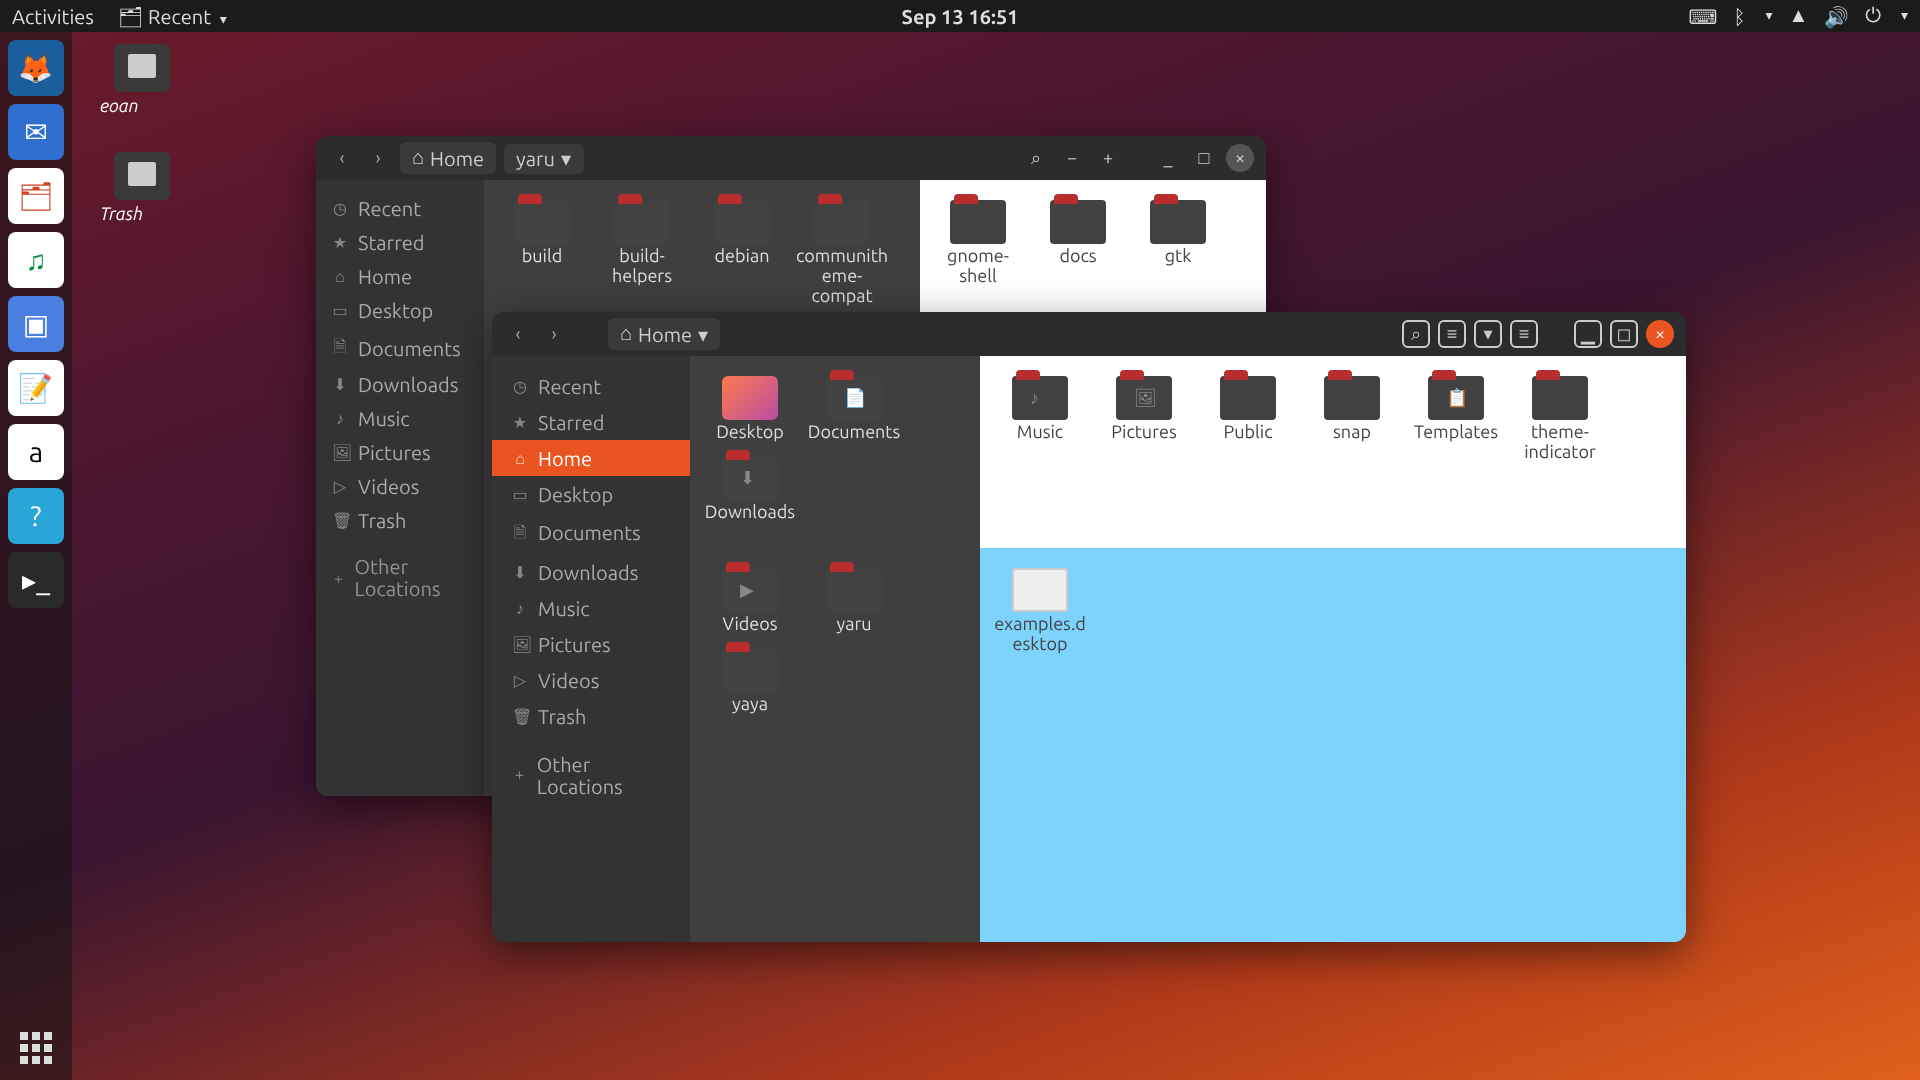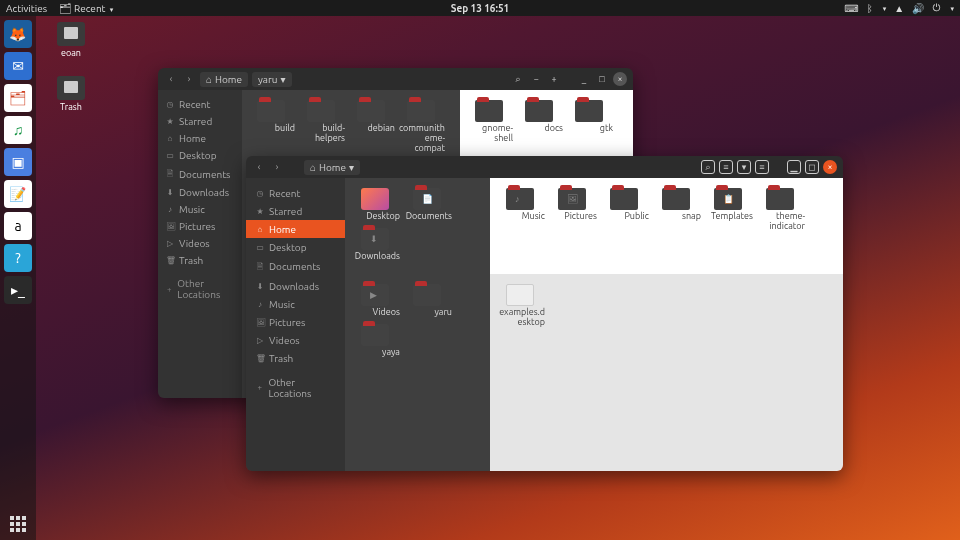--- a/index.html
+++ b/index.html
@@ -14,21 +14,21 @@
   .panel .tri { font-size:7px; margin-left:2px; }
   
   .dock { position:absolute; left:0; top:16px; bottom:0; width:36px; background:rgba(20,20,20,0.55);
     display:flex; flex-direction:column; align-items:center; padding-top:4px; gap:4px; }
   .dock .app { width:28px; height:28px; border-radius:4px; display:flex; align-items:center; justify-content:center;
     font-size:14px; color:#fff; }
   .dock .grid { margin-top:auto; margin-bottom:8px; display:grid; grid-template-columns:repeat(3,4px);
     grid-template-rows:repeat(3,4px); gap:2px; }
   .dock .grid div { background:#ddd; }
   
-  .desktop-icon { position:absolute; width:42px; text-align:center; color:#fff; }
+  .desktop-icon { position:absolute; width:42px; text-align:left; color:#fff;font-style:italic; }
   .desktop-icon .ic { width:28px; height:24px; margin:0 auto 2px; background:#3a3a3a; border-radius:3px; position:relative; }
   .desktop-icon .ic::before { content:""; position:absolute; top:5px; left:7px; width:14px; height:12px; background:#ccc; border-radius:1px;}
   .desktop-icon .lbl { font-size:9px; }
   
   .naut { position:absolute; border-radius:6px; box-shadow:0 6px 20px rgba(0,0,0,0.5); overflow:hidden; }
   .naut .titlebar { height:22px; display:flex; align-items:center; }
   .dark .titlebar { background:#2c2c2c; color:#ccc; }
   .tb-left { display:flex; align-items:center; gap:4px; padding-left:6px; flex:1; }
   .tb-right { display:flex; align-items:center; gap:4px; padding-right:6px; }
   .nav-btn { width:14px; height:14px; border-radius:3px; display:flex; align-items:center; justify-content:center;
@@ -44,21 +44,21 @@
   
   .sidebar { width:84px; padding:6px 0; }
   .dark .sidebar { background:#333; color:#aaa; }
   .sb-item { display:flex; align-items:center; gap:5px; padding:3px 8px; font-size:9px; cursor:default; }
   .sb-item.active { background:#e95420; color:#fff; }
   .sb-icon { width:8px; text-align:center; opacity:.7; font-size:8px; }
   .sb-sep { height:6px; }
   
   .grid-area { flex:1; padding:8px 4px; display:flex; flex-wrap:wrap; align-content:flex-start; }
   .dark .grid-area { background:#3f3f3f; color:#ddd; }
-  .item { width:48px; text-align:right; margin:2px 1px 4px; }
+  .item { width:48px; text-align:center; margin:2px 1px 4px; }
   .w2 .item { width:50px; }
   .item .fold { width:28px; height:22px; margin:0 auto 2px; background:#424242; border-radius:2px; position:relative; }
   .item .fold::before { content:""; position:absolute; top:-3px; left:2px; width:12px; height:5px;
     background:#b82e2e; border-radius:2px 2px 0 0; }
   .item.desktop .fold { background:linear-gradient(135deg,#ff7a4d,#b84da3); border-radius:3px; }
   .item.desktop .fold::before { display:none; }
   .item.file .fold { background:#eee; border:1px solid #ccc; }
   .item.file .fold::before { display:none; }
   .item .name { font-size:9px; line-height:1.1; word-break:break-word; }
   .glyph { position:absolute; top:6px; left:9px; color:#888; font-size:9px; }
@@ -363,21 +363,21 @@
             </div>
             <div class="item">
               <div class="fold"></div>
               <div class="name">yaru</div>
             </div>
             <div class="item">
               <div class="fold"></div>
               <div class="name">yaya</div>
             </div>
           </div>
-        <div class="grid-area" style="background:#e5e5e5;color:#444;flex:1" id="w2-gl2">
+        <div class="grid-area" style="background:#7dd3fc;color:#444;flex:1" id="w2-gl2">
             <div class="item file">
               <div class="fold"></div>
               <div class="name">examples.desktop</div>
             </div>
           </div>
       </div>
     </div>
   </div>
 </div>
 

